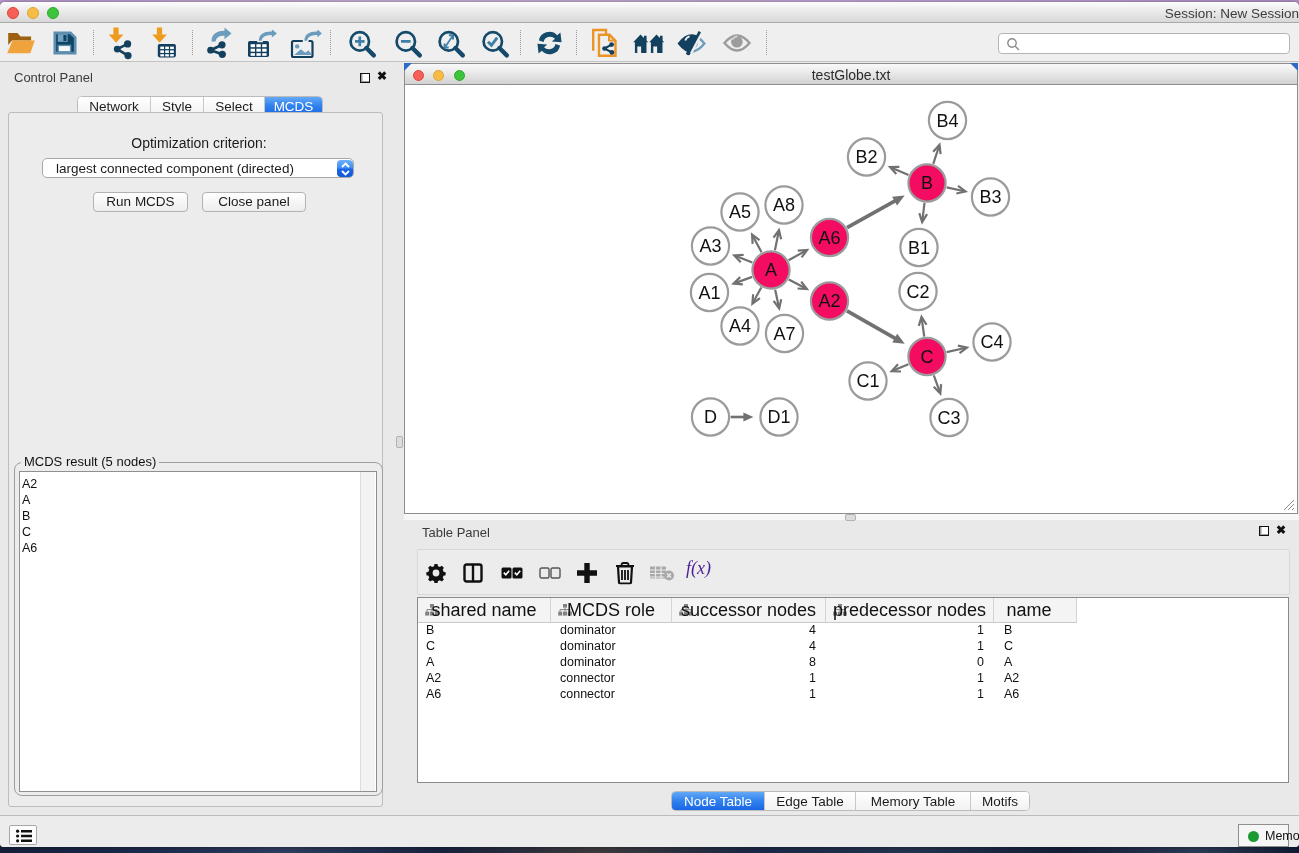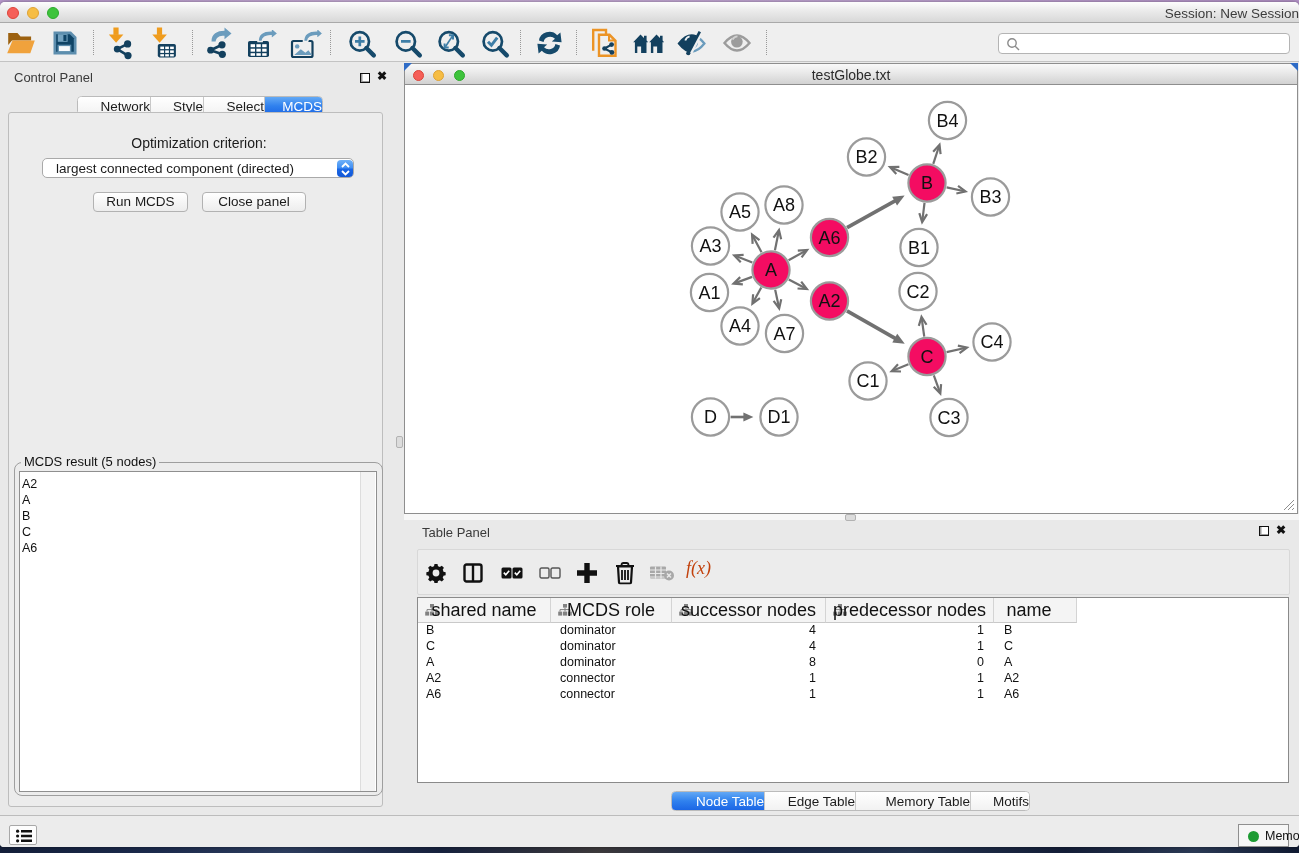--- a/index.html
+++ b/index.html
@@ -39,21 +39,21 @@
   .searchbox svg { position:absolute; left:7px; top:3px; }
 
   
   .cp-title { position:absolute; left:14px; top:68px; font-size:13px; color:#3a3a3a; }
   .panel-float { position:absolute; width:10px; height:10px; background:#fff;
     border:1.6px solid #111; box-shadow:1.5px -1px 0 #9c9c9c inset; }
   .panel-close { position:absolute; font-size:12px; font-weight:bold; color:#111; }
 
   .seg { position:absolute; display:flex; border:1px solid #bbb; border-radius:4.5px;
     background:#fff; overflow:hidden; height:20px; }
-  .seg .s { font-size:13.5px; color:#1c1c1c; line-height:19px; text-align:right;
+  .seg .s { font-size:13.5px; color:#1c1c1c; line-height:19px; text-align:center;
     background:linear-gradient(#ffffff,#f2f2f2); border-right:1px solid #c8c8c8; }
   .seg .s:last-child { border-right:none; }
   .seg .s.active { background:linear-gradient(#63a9f5,#3081ee 50%,#1b66e5);
     color:#fff; }
   .cp-tabs { left:77px; top:94px; width:246px; }
   .cp-tabs .s:nth-child(1){ width:73px; } .cp-tabs .s:nth-child(2){ width:53px; }
   .cp-tabs .s:nth-child(3){ width:61px; } .cp-tabs .s:nth-child(4){ width:57px; }
 
   .cp-panel { position:absolute; left:8px; top:110px; width:375px; height:695px;
     background:#ececec; border:1px solid #bdbdbd; border-radius:3px; }
@@ -104,21 +104,21 @@
   .nw-canvas { position:absolute; left:0; top:22px; width:892px; height:427px; background:#fff; }
   .grip { position:absolute; right:2px; bottom:2px; width:16px; height:16px; }
 
   
   .tp-title { position:absolute; left:422px; top:523px; font-size:13px; color:#3a3a3a; }
   .tp-toolbar { position:absolute; left:417px; top:547px; width:873px; height:46px;
     background:#ececec; border:1px solid #d8d8d8; border-radius:2px; }
   .tp-ic { position:absolute; top:9px; width:30px; height:28px; }
   .tp-ic svg { position:absolute; left:50%; top:50%; transform:translate(-50%,-50%); }
   .fx { position:absolute; font-family:"Liberation Serif", serif; font-style:italic;
-    font-size:18px; color:#c2410c; }
+    font-size:18px; color:#4c1d95; }
 
   .dtable { position:absolute; left:417px; top:595px; width:872px; height:186px;
     background:#fff; border:1px solid #8a8a8a; }
   .dt-hcell { position:absolute; top:0; height:25px; background:#f4f4f4;
     border-right:1px solid #d4d4d4; border-bottom:1px solid #c9c9c9; }
   .dt-hcell .hlabel { position:absolute; left:0; right:0; top:0; bottom:0;
     text-align:center; font-size:18px; color:#111; line-height:24px; }
   .dt-hcell svg { position:absolute; left:7px; top:6px; }
   .dt-row { position:absolute; left:0; width:100%; height:16px; font-size:12.5px; color:#111; }
   .dt-cell { position:absolute; top:0; line-height:16px; white-space:nowrap; }

